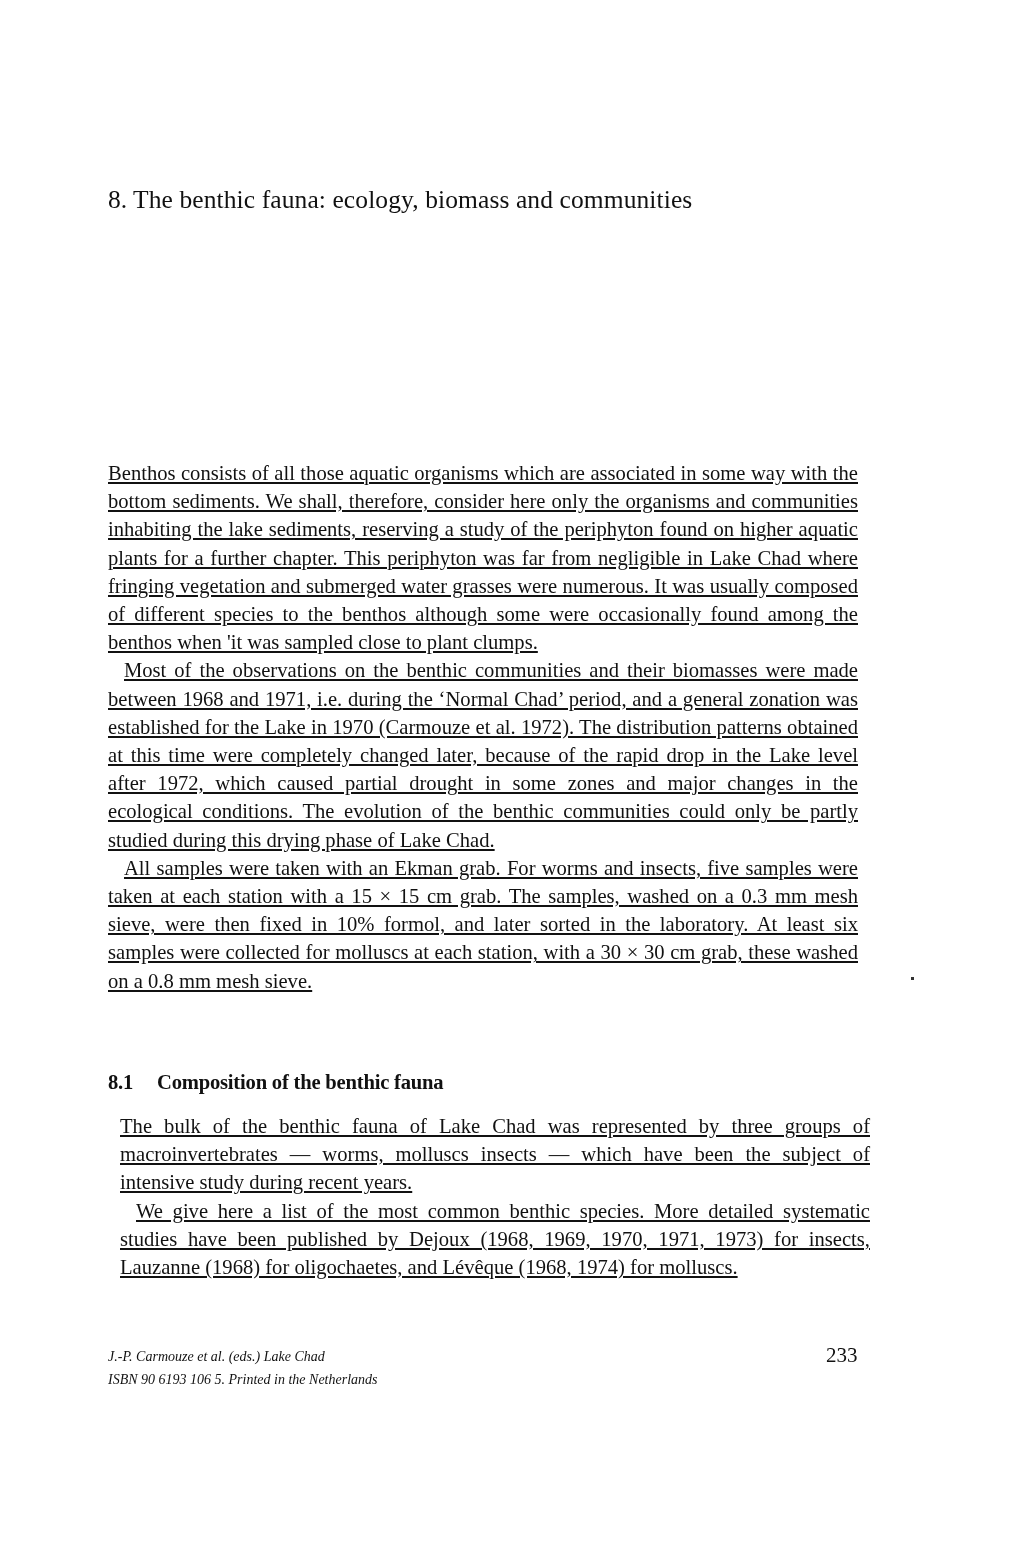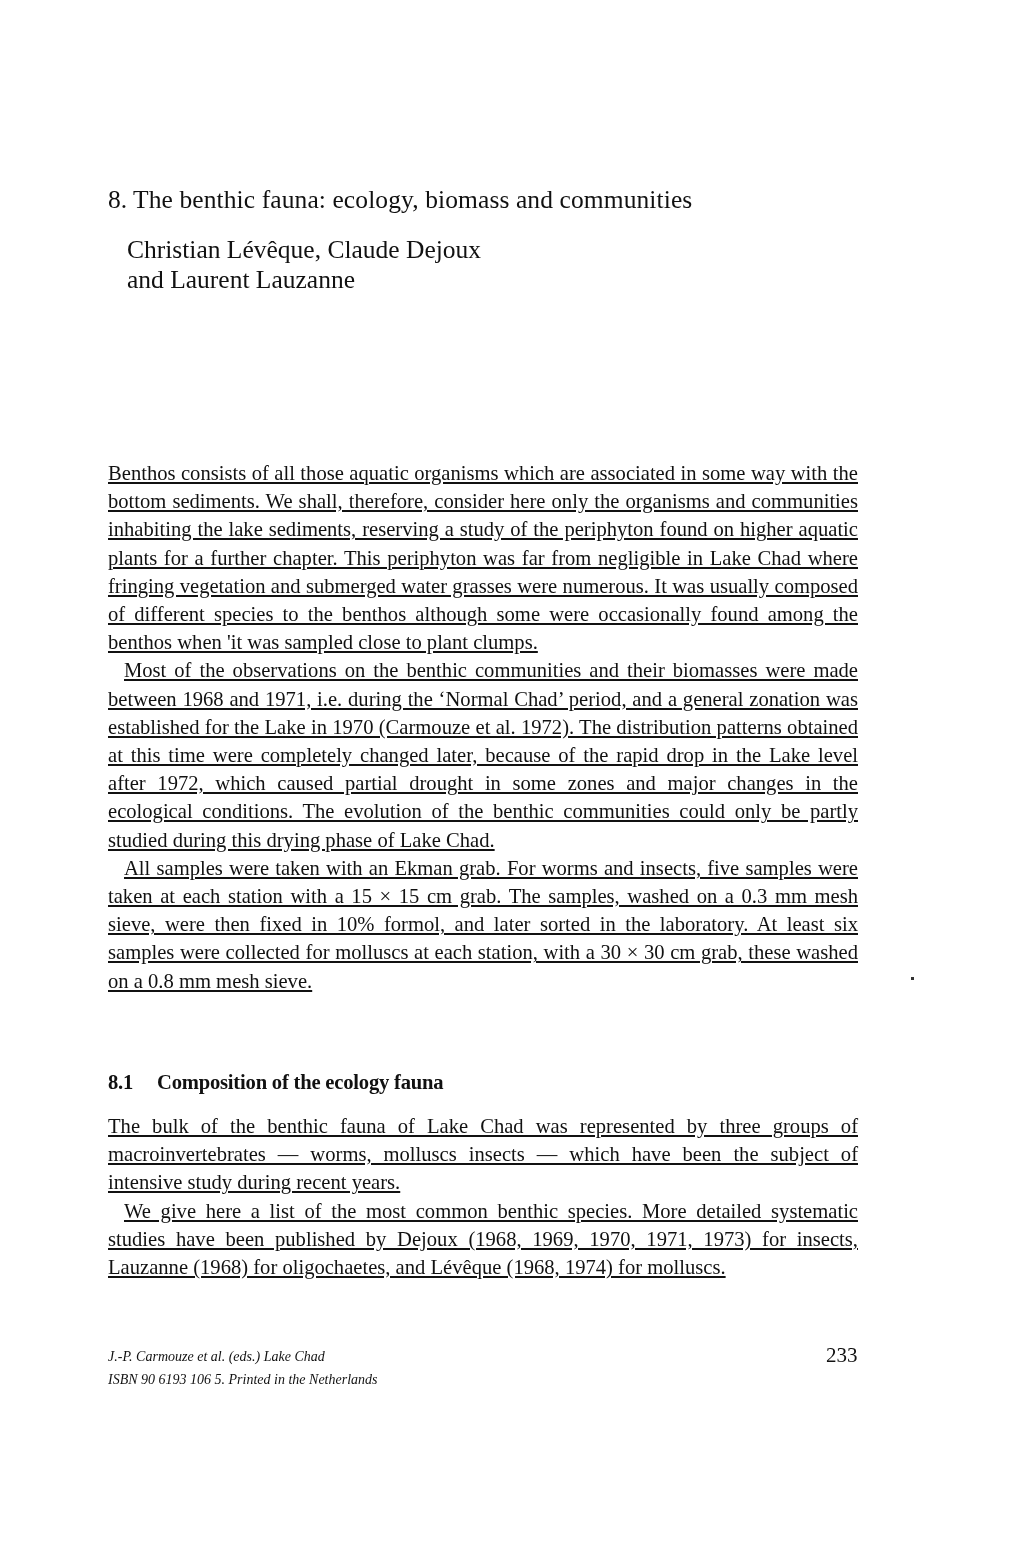--- a/index.html
+++ b/index.html
@@ -53,21 +53,21 @@
     text-align-last: left;
   }
   .body-block p {
     margin: 0;
     text-decoration: underline;
   }
   .body-block p.indent {
     text-indent: 16px;
   }
   #intro-block { top: 459px; }
-  #section-block { top: 1112px; }
+  #section-block { top: 1112px; margin-left: 12px; }
 
   .section-heading {
     position: absolute;
     left: 108px;
     top: 1068px;
     font-size: 20.6px;
     line-height: 28px;
     font-weight: bold;
     white-space: nowrap;
     letter-spacing: -0.2px;
@@ -107,36 +107,32 @@
 </head>
 <body>
 
 <div class="page">
 
   <div class="chapter-heading">
     <span class="chapter-number">8.</span>
     <span>The benthic fauna: ecology, biomass and communities</span>
   </div>
 
-  <div class="authors">
-    <div>Christian Lévêque, Claude Dejoux</div>
-    <div>and Laurent Lauzanne</div>
-  </div>
 
   <div class="body-block" id="intro-block">
     <p>Benthos consists of all those aquatic organisms which are associated in some way with the bottom sediments. We shall, therefore, consider here only the organisms and communities inhabiting the lake sediments, reserving a study of the periphyton found on higher aquatic plants for a further chapter. This periphyton was far from negligible in Lake Chad where fringing vegetation and submerged water grasses were numerous. It was usually composed of different species to the benthos although some were occasionally found among the benthos when 'it was sampled close to plant clumps.</p>
     <p class="indent">Most of the observations on the benthic communities and their biomasses were made between 1968 and 1971, i.e. during the ‘Normal Chad’ period, and a general zonation was established for the Lake in 1970 (Carmouze et al. 1972). The distribution patterns obtained at this time were completely changed later, because of the rapid drop in the Lake level after 1972, which caused partial drought in some zones and major changes in the ecological conditions. The evolution of the benthic communities could only be partly studied during this drying phase of Lake Chad.</p>
     <p class="indent">All samples were taken with an Ekman grab. For worms and insects, five samples were taken at each station with a 15 × 15 cm grab. The samples, washed on a 0.3 mm mesh sieve, were then fixed in 10% formol, and later sorted in the laboratory. At least six samples were collected for molluscs at each station, with a 30 × 30 cm grab, these washed on a 0.8 mm mesh sieve.</p>
   </div>
 
   <div class="speck"></div>
 
   <div class="section-heading">
     <span class="section-number">8.1</span>
-    <span>Composition of the ecology fauna</span>
+    <span>Composition of the benthic fauna</span>
   </div>
 
   <div class="body-block" id="section-block">
     <p>The bulk of the benthic fauna of Lake Chad was represented by three groups of macroinvertebrates — worms, molluscs insects — which have been the subject of intensive study during recent years.</p>
     <p class="indent">We give here a list of the most common benthic species. More detailed systematic studies have been published by Dejoux (1968, 1969, 1970, 1971, 1973) for insects, Lauzanne (1968) for oligochaetes, and Lévêque (1968, 1974) for molluscs.</p>
   </div>
 
   <div class="footer">
     <div>J.-P. Carmouze et al. (eds.) Lake Chad</div>
     <div>ISBN 90 6193 106 5. Printed in the Netherlands</div>

